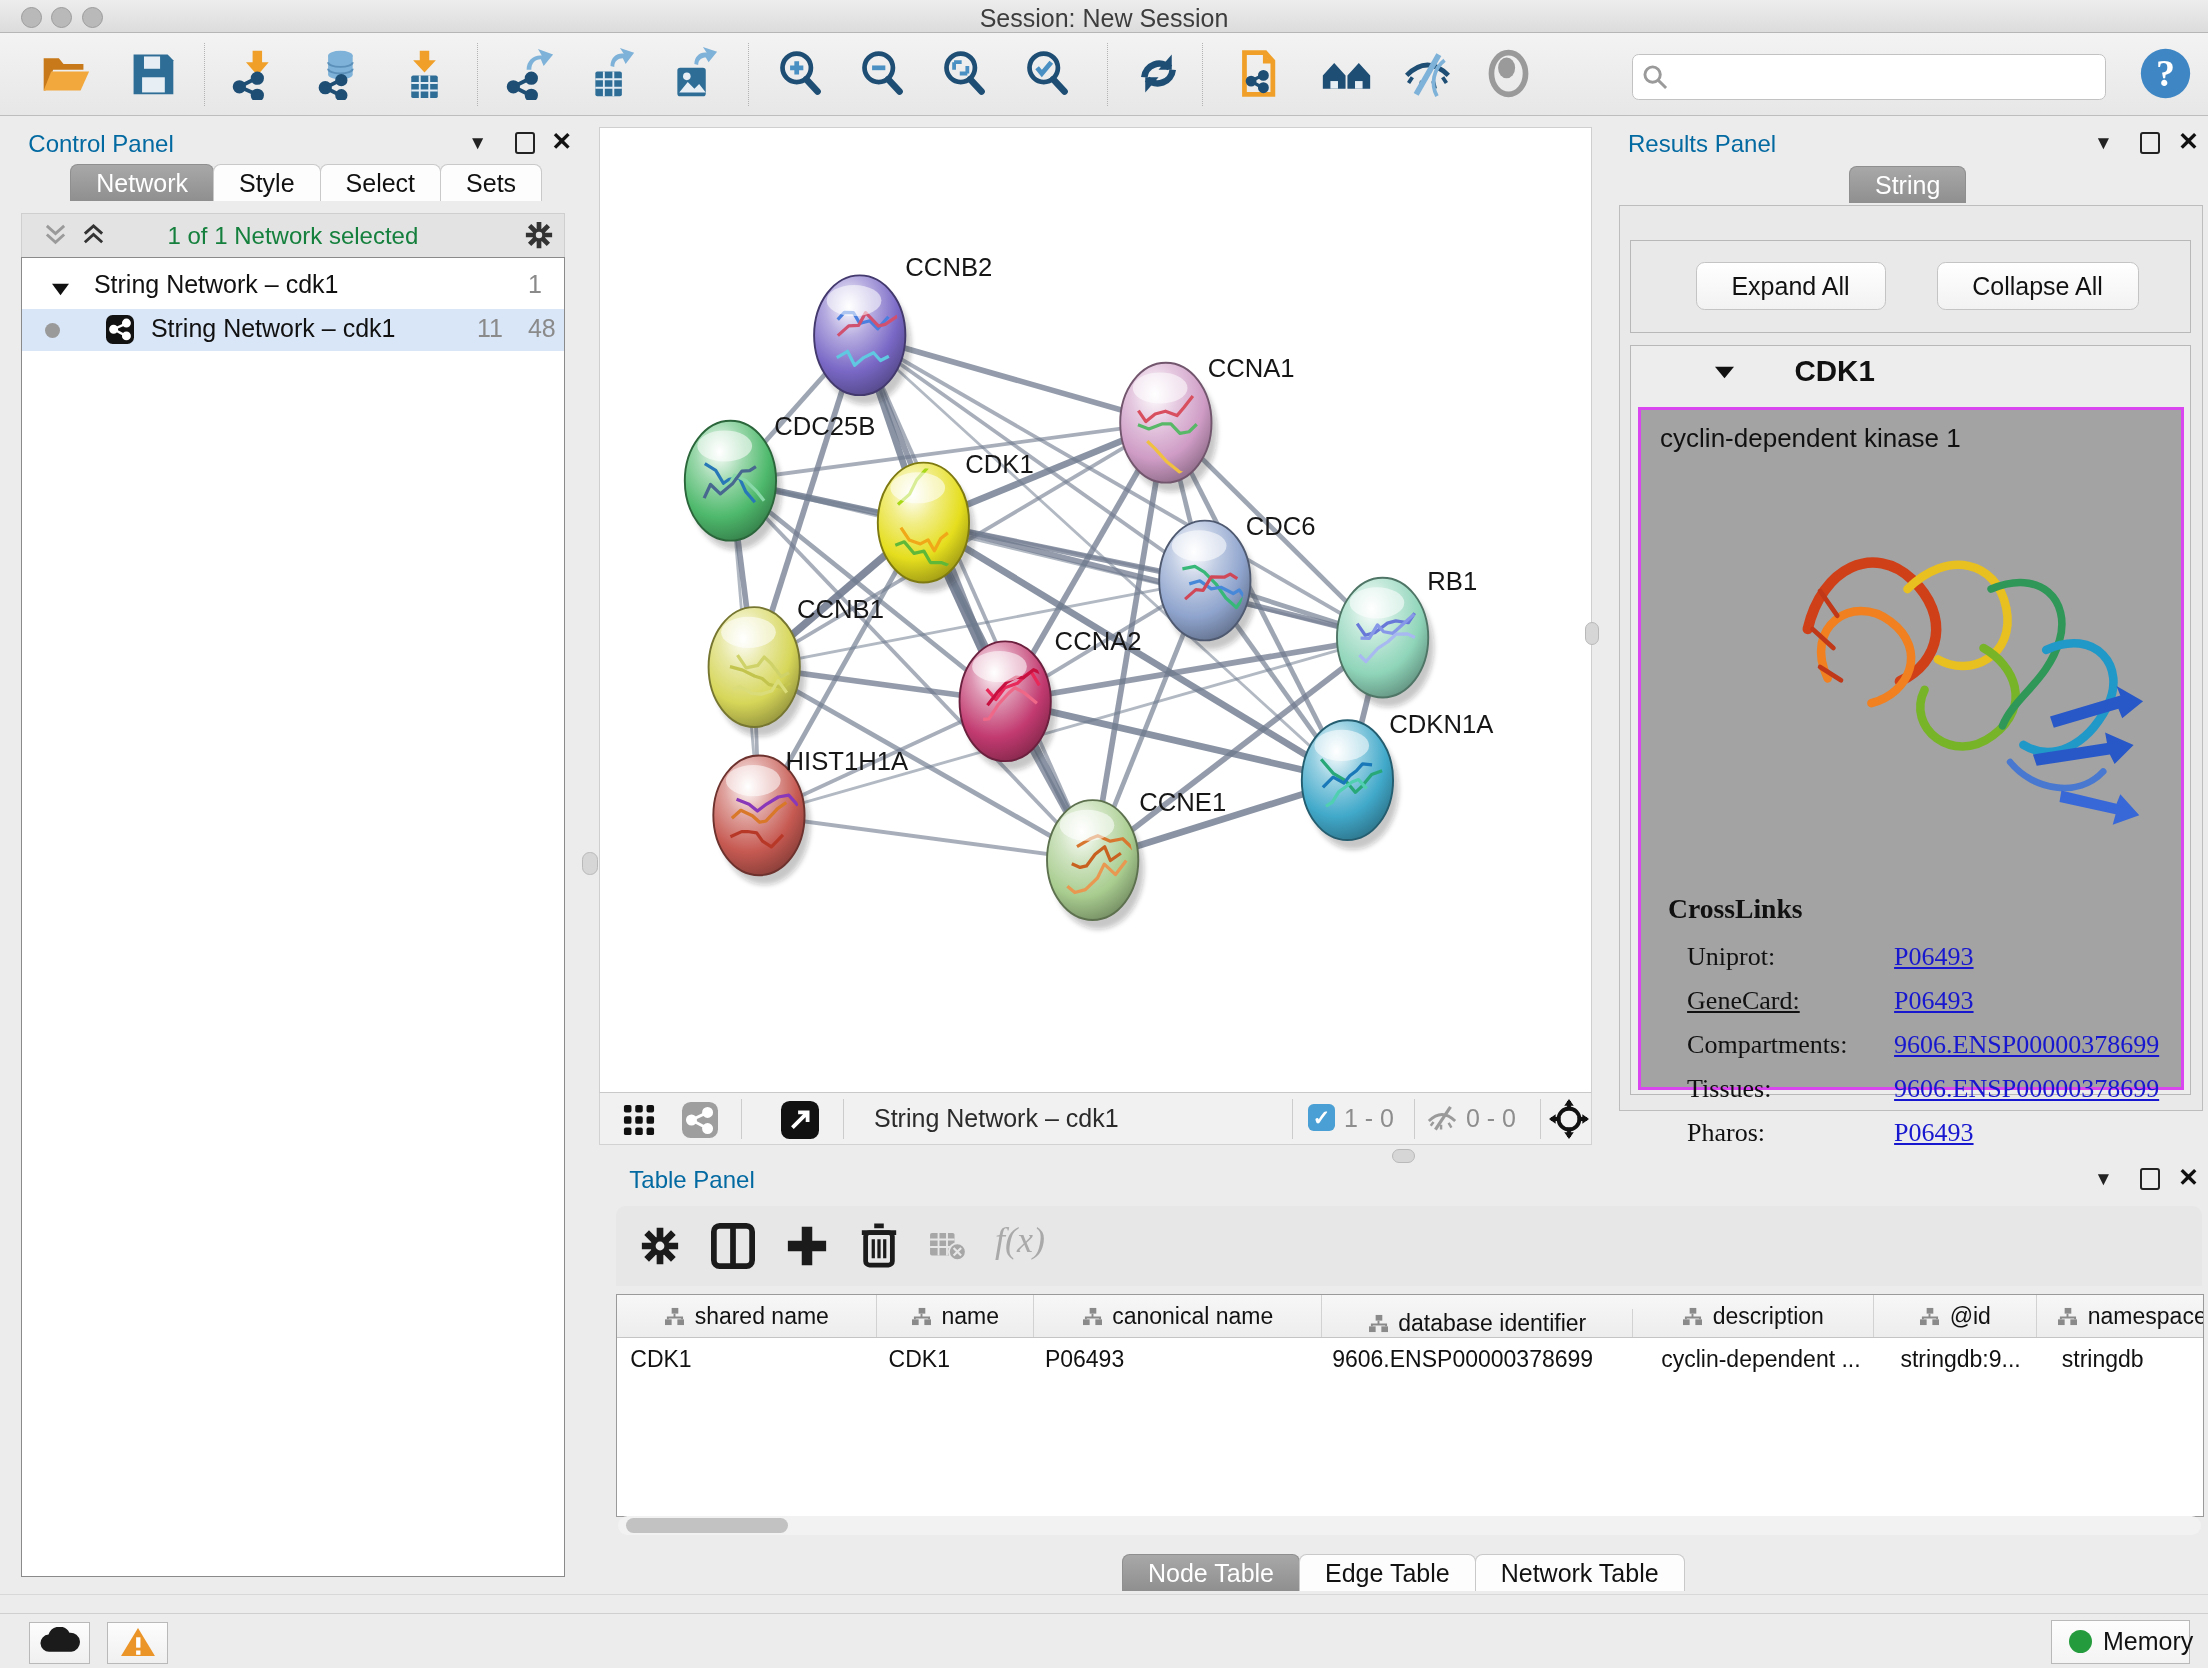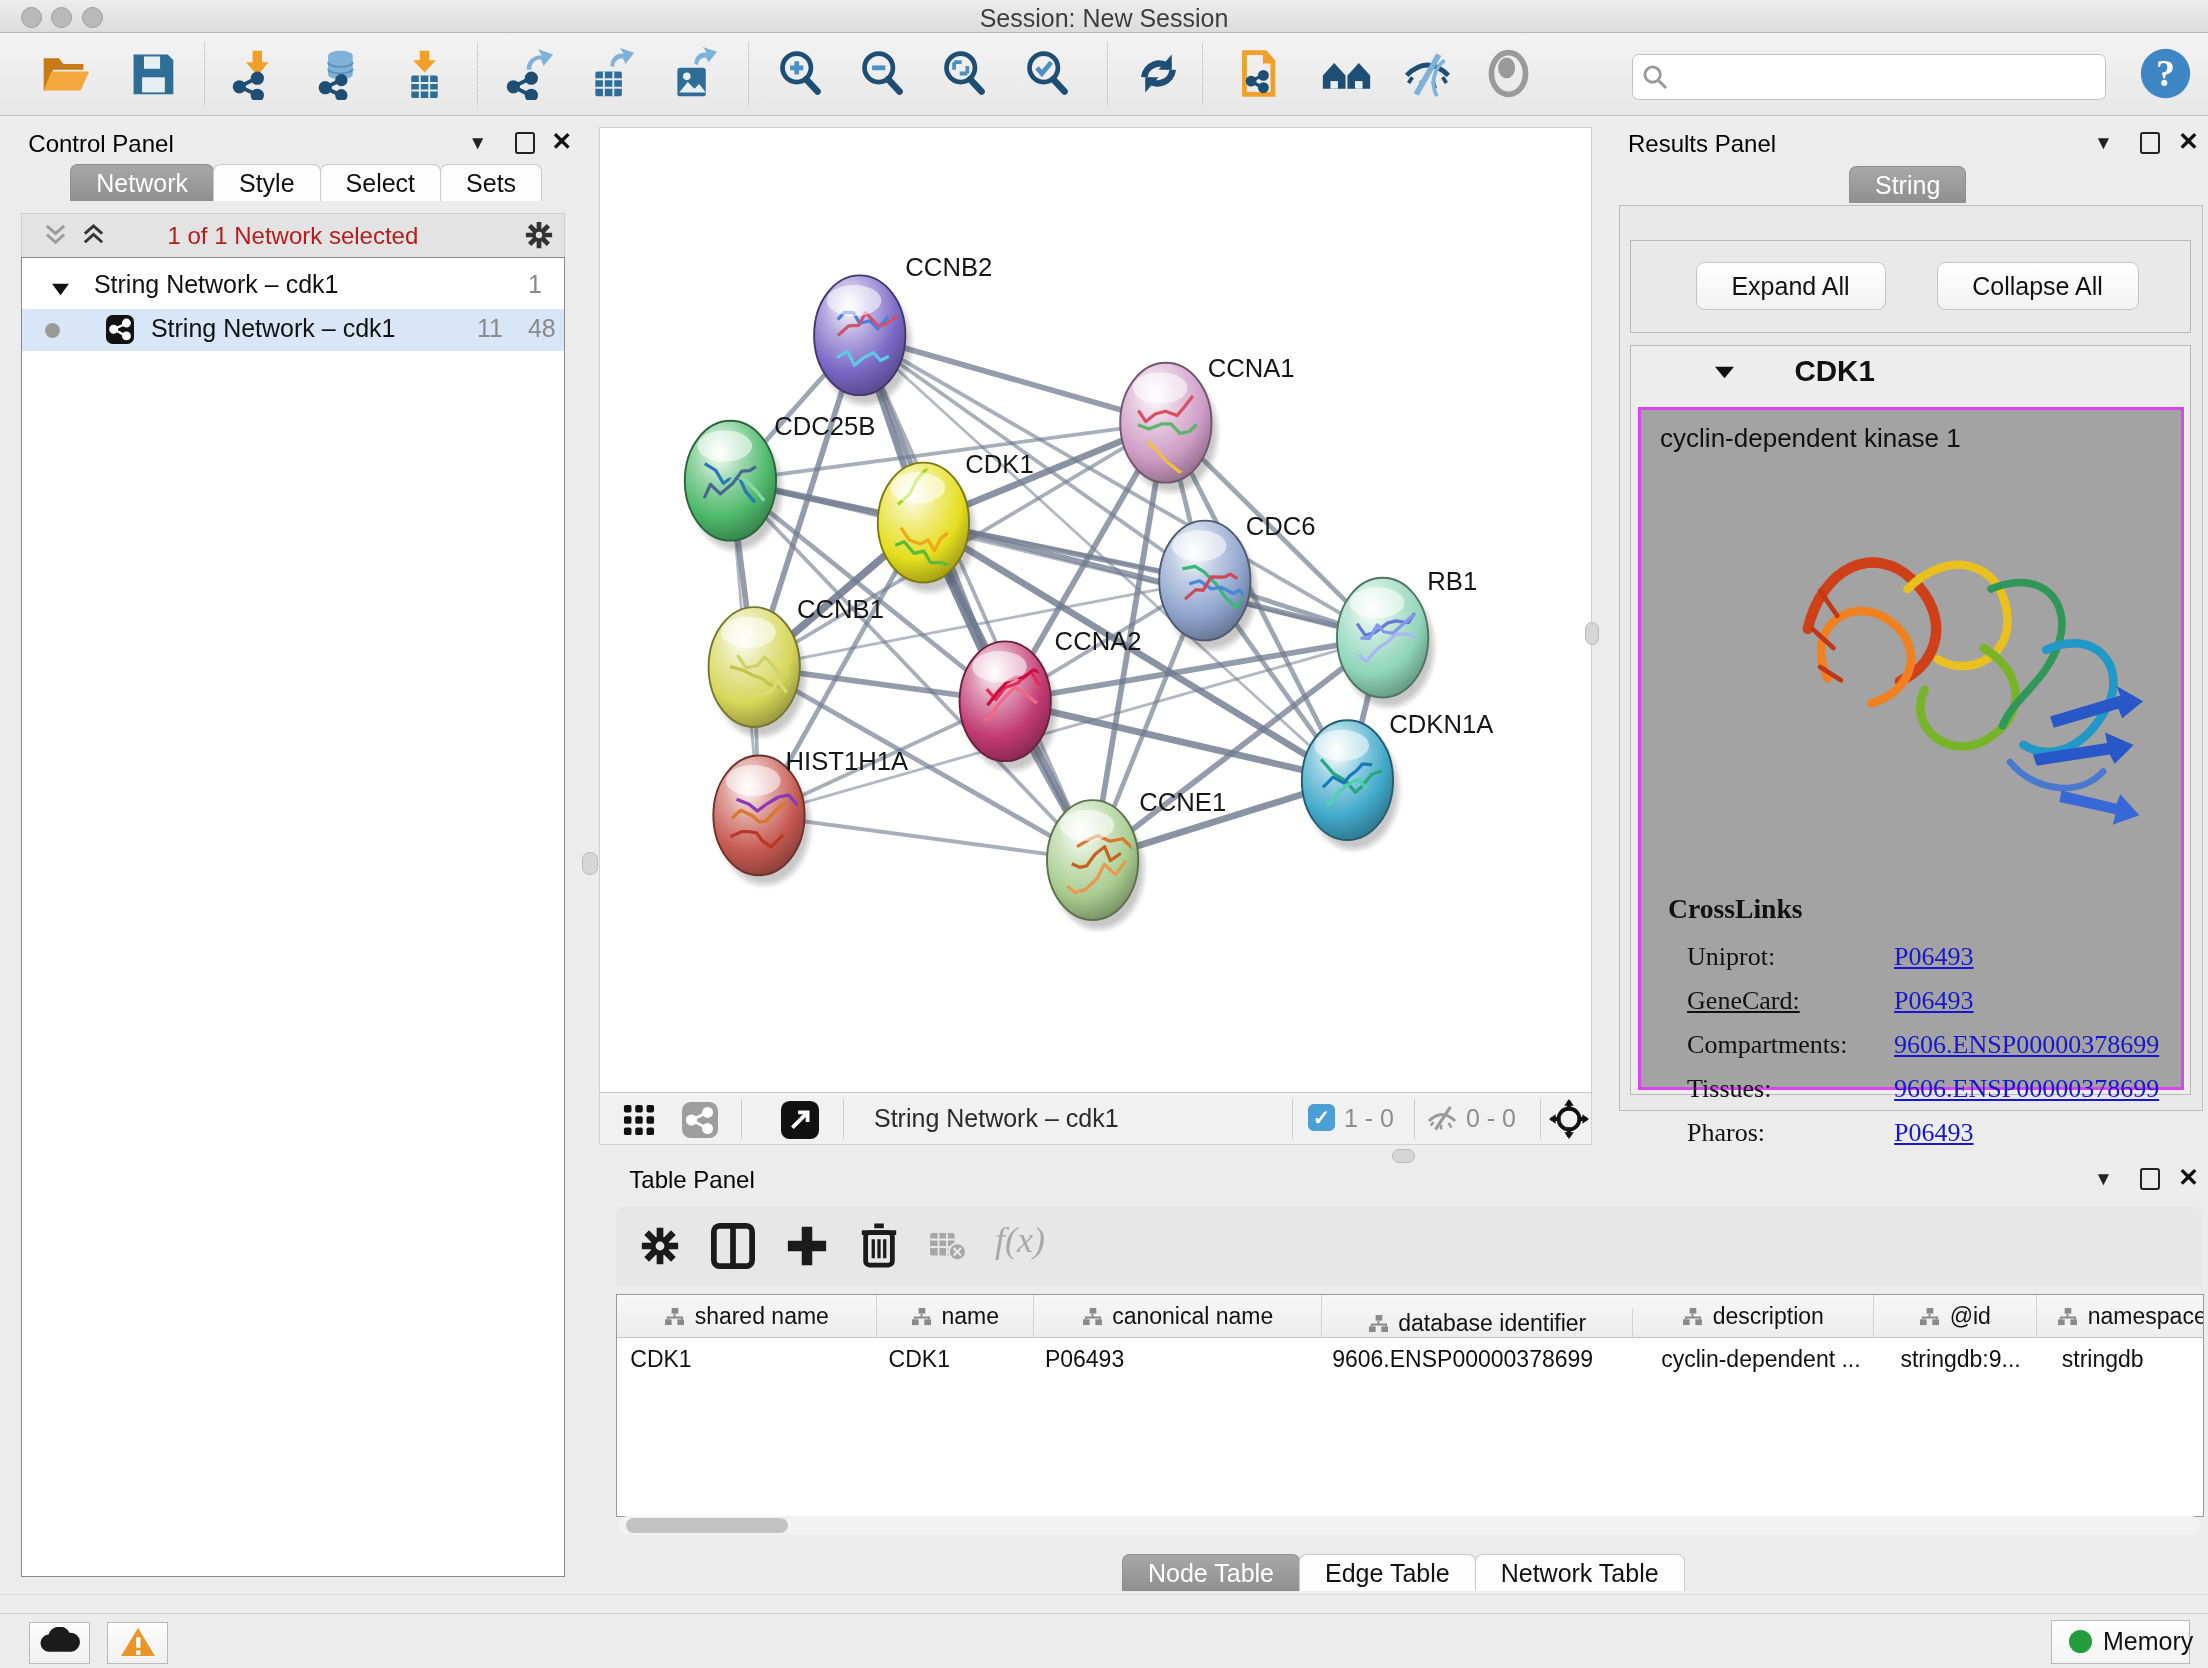--- a/index.html
+++ b/index.html
@@ -15,34 +15,34 @@
   .toolbar{left:0;top:33px;width:2208px;height:82px;background:linear-gradient(#f3f3f3,#e7e7e7);
            border-bottom:1px solid #bdbdbd;}
   .tb-ic{top:14.3px;width:53px;height:53px;cursor:pointer;}
   .tb-sep{top:9.5px;width:0;height:63px;border-left:1.9px dotted #b3b3b3;}
   .searchbox{left:1632px;top:21px;width:472px;height:44px;background:#fff;border:1px solid #c2c2c2;
              border-radius:6.7px;}
   .searchbox svg{position:absolute;left:9.5px;top:9.5px;}
   .search-input{position:absolute;left:42px;top:3.8px;width:418px;height:34px;border:none;outline:none;
                 font-size:23px;background:transparent;}
   
-  .ptitle{font-size:24px;color:#000000;}
+  .ptitle{font-size:24px;color:#0369a1;}
   .pcaret{font-size:19px;color:#222;cursor:pointer;}
   .pfloat{width:16px;height:18px;border:2.9px solid #222;border-radius:2.9px;cursor:pointer;}
   .pclose{font-size:25px;font-weight:bold;color:#111;cursor:pointer;line-height:19px;}
   
   .tabrow .tab{display:inline-block;height:36px;line-height:36px;padding:0 25px;font-size:25px;color:#111;
      background:#fdfdfd;border:1px solid #c9c9c9;border-bottom:none;border-radius:7.6px 7.6px 0 0;
      margin-right:-1px;cursor:pointer;vertical-align:top;}
   .tabrow .tab.sel{background:linear-gradient(#a8a8a8,#8f8f8f);color:#fff;border-color:#8f8f8f;}
   
   .ctl-wrap{left:13.3px;top:122px;width:557px;height:1457px;}
   .listbox{left:7.6px;top:135px;width:542px;height:1318px;background:#fff;border:1px solid #8a8a8a;}
   .selhead{left:7.6px;top:91px;width:542px;height:44px;background:#e3e3e3;border:1px solid #cfcfcf;border-bottom:none;
-           font-size:24px;color:#b91c1c;}
+           font-size:24px;color:#15803d;}
   .treerow{width:100%;height:42px;font-size:25px;color:#111;}
   .treerow .cnt{color:#8a8a8a;}
   .treerow.sel{background:#d9e6f7;}
   .sharebox{width:28.5px;height:28.5px;border-radius:6.7px;background:#111;display:inline-block;position:relative;}
   
   .netcanvas{left:599px;top:127px;width:991px;height:964px;background:#fff;border:1px solid #cfcfcf;}
   .netfooter{left:599px;top:1092px;width:991px;height:51px;background:#f1f1f1;border:1px solid #d2d2d2;border-top:1px solid #c9c9c9;}
   .nf-sep{top:5.7px;width:0;height:40px;border-left:1px solid #cccccc;}
   .nf-txt{font-size:25px;color:#2b2b2b;top:10.5px;}
   .nf-cnt{font-size:25px;color:#8d8d8d;top:10.5px;}

